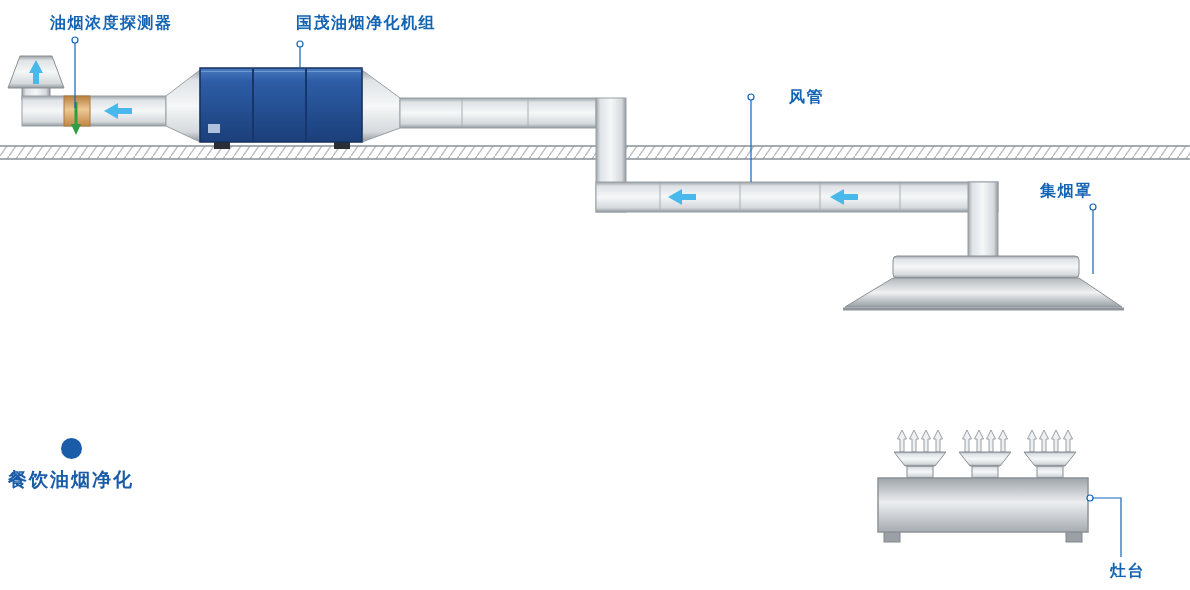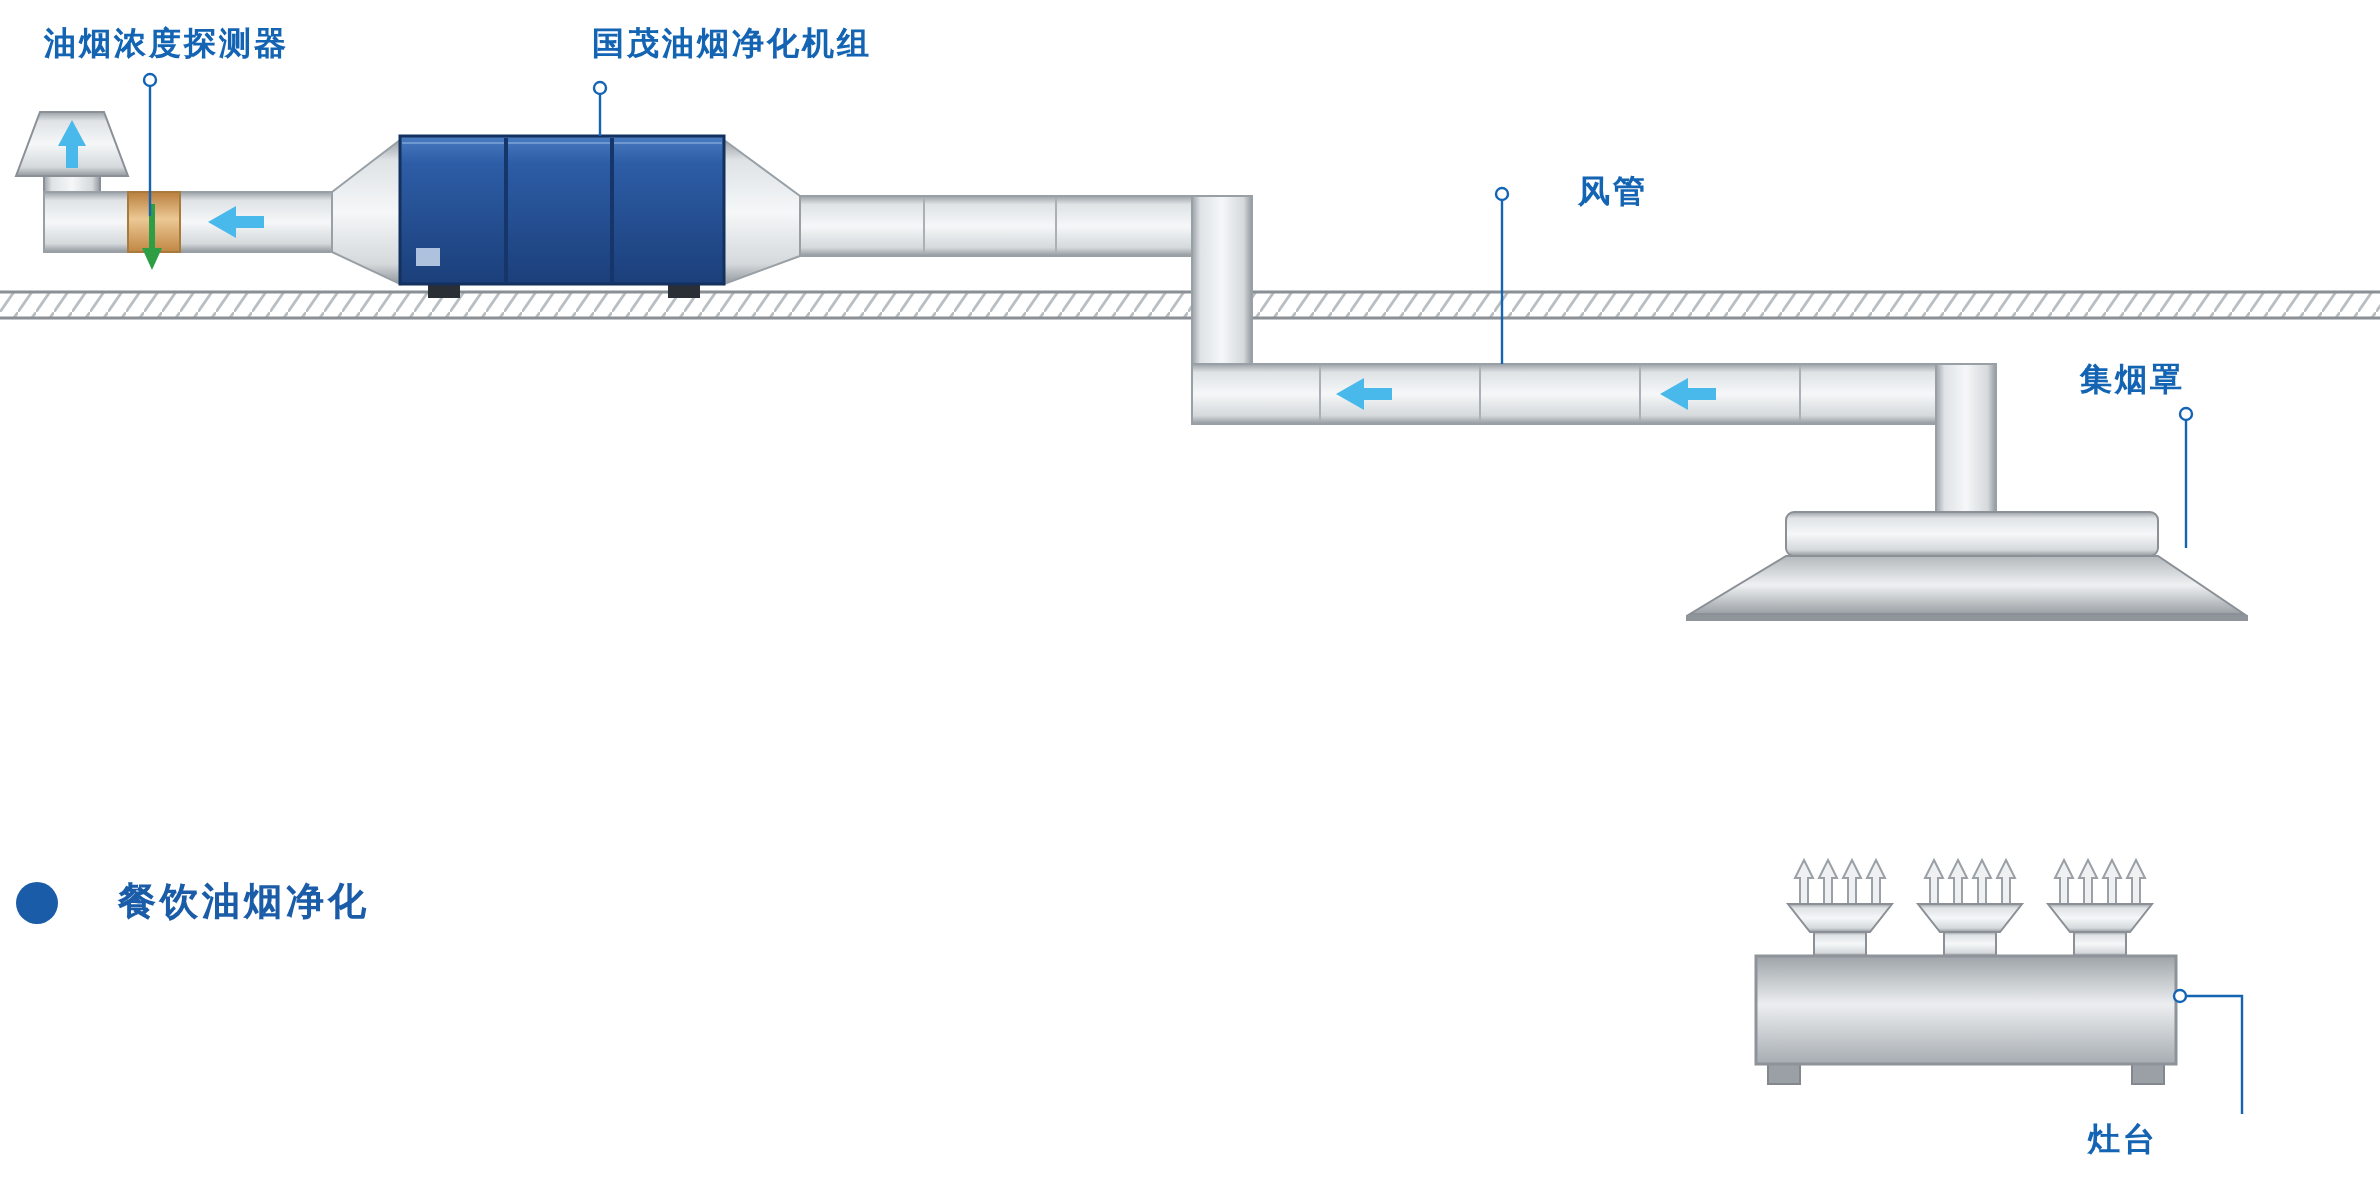--- a/index.html
+++ b/index.html
@@ -5,21 +5,21 @@
   html,body{margin:0;padding:0;background:#fff;}
   .stage{
     position:relative;width:1190px;height:590px;background:#ffffff;
     font-family:"Liberation Sans","DejaVu Sans",sans-serif;overflow:hidden;
   }
   .stage svg{position:absolute;left:0;top:0;}
   .lbl{
     position:absolute;color:#1464b4;font-size:16px;font-weight:600;
     letter-spacing:1.5px;white-space:nowrap;line-height:1.2;
   }
-  .heading{position:absolute;left:8px;top:438px;display:flex;align-items:center;gap:30px;}
+  .heading{position:absolute;left:8px;top:438px;display:flex;align-items:center;gap:8px;flex-direction:column;}
   .dot{width:21px;height:21px;border-radius:50%;background:#1a5ca8;flex:0 0 auto;}
   .heading-text{color:#1a5ca8;font-size:19px;font-weight:bold;letter-spacing:2px;}
 </style>
 </head>
 <body>
 
 <div class="stage">
 
   <svg width="1190" height="590" viewBox="0 0 1190 590">
     <defs>
@@ -172,24 +172,24 @@
         <line x1="1093" y1="210" x2="1093" y2="274"></line>
         <circle cx="1093" cy="207" r="3" fill="#ffffff"></circle>
       </g>
       <g>
         <polyline points="1090,498 1121,498 1121,557"></polyline>
         <circle cx="1090" cy="498" r="3" fill="#ffffff"></circle>
       </g>
     </g>
   </svg>
 
-  <div class="lbl" style="left:22px;top:13px">油烟浓度探测器</div>
+  <div class="lbl" style="left:50px;top:13px">油烟浓度探测器</div>
   <div class="lbl" style="left:296px;top:13px">国茂油烟净化机组</div>
   <div class="lbl" style="left:789px;top:87px">风管</div>
   <div class="lbl" style="left:1040px;top:181px">集烟罩</div>
-  <div class="lbl" style="left:1044px;top:561px">灶台</div>
+  <div class="lbl" style="left:1110px;top:561px">灶台</div>
 
   <div class="heading">
     <span class="dot"></span>
     <span class="heading-text">餐饮油烟净化</span>
   </div>
 
 </div>
 
 </body></html>

